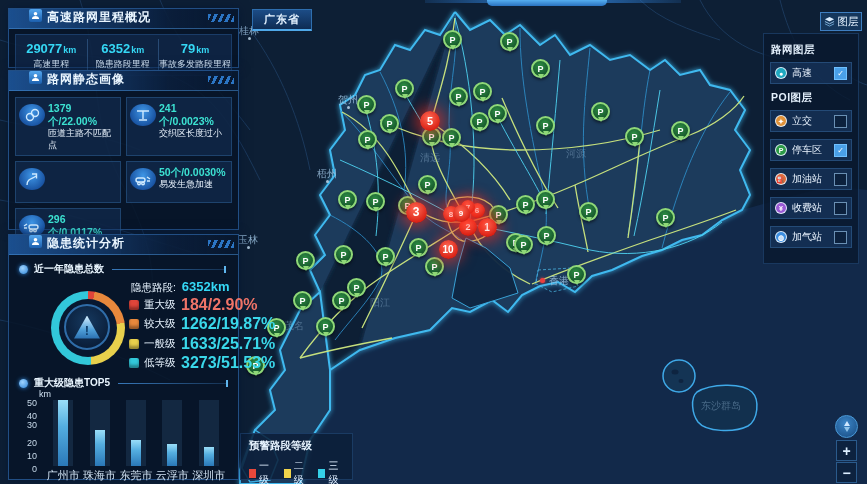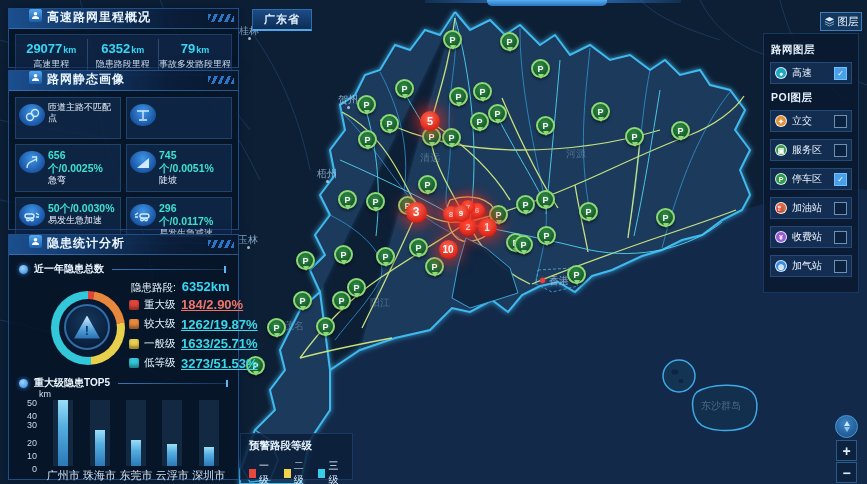--- a/index.html
+++ b/index.html
@@ -52,21 +52,21 @@
   .gauge-inner{position:absolute;left:13px;top:13px;width:46px;height:46px;border-radius:50%;
     background:radial-gradient(circle at 50% 38%,#16395f,#0a1e3a 75%);border:2px solid #2f6ca8;box-sizing:border-box;
     display:flex;align-items:center;justify-content:center;}
   .warn-tri{width:26px;height:23px;background:linear-gradient(180deg,#d6efff,#4f9fd8 60%,#2a6fb0);
     clip-path:polygon(50% 0,100% 100%,0 100%);display:flex;align-items:flex-end;justify-content:center;}
   .warn-tri span{color:#10406e;font-size:13px;font-weight:bold;line-height:1.2;}
   #level-legend{position:absolute;left:120px;top:60px;}
   .lv-row{display:flex;align-items:center;height:19.5px;}
   .lv-sq{width:10px;height:10px;border-radius:2px;margin-right:5px;box-shadow:inset 0 -3px 3px rgba(0,0,0,.35);}
   .lv-name{font-size:10.5px;color:#e8f4ff;width:37px;}
-  .lv-val{font-size:13px;font-weight:bold;text-decoration:underline;}
+  .lv-val{font-size:16px;font-weight:bold;}
 
   
   #bar-chart{position:absolute;left:10px;top:158px;width:210px;height:82px;}
   .bc-unit{position:absolute;left:20px;top:-4px;font-size:9px;color:#cfe0f0;}
   .bc-plot{position:absolute;left:26px;top:7px;right:2px;height:66px;}
   .bc-yticks{position:absolute;left:0;top:7px;width:22px;height:66px;}
   .bc-yt{position:absolute;right:4px;font-size:9px;color:#c8daea;transform:translateY(4px);}
   .bc-cols{position:absolute;left:0;top:0;width:100%;height:100%;display:flex;justify-content:space-around;align-items:flex-end;}
   .bc-track{position:relative;width:20px;height:100%;background:rgba(80,130,180,.18);}
   .bc-bar{position:absolute;bottom:0;left:5px;width:10px;
@@ -415,51 +415,41 @@
     </div>
     <div id="profile-grid">
         <div class="pcard">
           <span class="icon-base">
             <svg width="18" height="18" viewBox="0 0 18 18" fill="none" stroke="#cfeaff" stroke-width="1.4">
               <circle cx="7" cy="11" r="3.5"></circle>
               <circle cx="12" cy="7" r="3.5"></circle>
             </svg>
           </span>
           <span class="ptxt">
+            <div class="pval">1379个/22.00%</div>
             <div class="plab">匝道主路不匹配点</div>
           </span>
         </div>
         <div class="pcard">
           <span class="icon-base">
             <svg width="18" height="18" viewBox="0 0 18 18" fill="none" stroke="#cfeaff" stroke-width="1.4">
               <path d="M3 5h12M9 5v8M5 14h8"></path>
             </svg>
+          </span>
+          <span class="ptxt">
+            <div class="pval">241个/0.0023%</div>
+            <div class="plab">交织区长度过小</div>
           </span>
         </div>
         <div class="pcard">
           <span class="icon-base">
             <svg width="18" height="18" viewBox="0 0 18 18" fill="none" stroke="#cfeaff" stroke-width="1.4">
               <path d="M4 15c0-7 6-6 9-9"></path>
               <path d="M9 4h4.5v4.5"></path>
             </svg>
-          </span>
-          <span class="ptxt">
-            <div class="pval">656个/0.0025%</div>
-            <div class="plab">急弯</div>
-          </span>
-        </div>
-        <div class="pcard">
-          <span class="icon-base">
-            <svg width="18" height="18" viewBox="0 0 18 18" fill="none" stroke="#cfeaff" stroke-width="1.4">
-              <path d="M3 15L15 5v10z" fill="#cfeaff" stroke="none"></path>
-            </svg>
-          </span>
-          <span class="ptxt">
-            <div class="pval">745个/0.0051%</div>
-            <div class="plab">陡坡</div>
           </span>
         </div>
         <div class="pcard">
           <span class="icon-base">
             <svg width="18" height="18" viewBox="0 0 18 18" fill="none" stroke="#cfeaff" stroke-width="1.4">
               <rect x="2" y="8" width="9" height="4" rx="2"></rect>
               <circle cx="5" cy="13.5" r="1.3"></circle>
               <circle cx="9" cy="13.5" r="1.3"></circle>
               <path d="M13 7l3 2M13 11l3 0"></path>
             </svg>
@@ -604,27 +594,20 @@
     <div class="lg-title">POI图层</div>
     <div id="poi-layers">
         <div class="layer-row">
           <span class="pin" style="background:#e0923a">
             <span>✦</span>
           </span>
           <span class="layer-lab">立交</span>
           <span class="cbox"></span>
         </div>
         <div class="layer-row">
-          <span class="pin" style="background:#3f9e4f">
-            <span>▣</span>
-          </span>
-          <span class="layer-lab">服务区</span>
-          <span class="cbox"></span>
-        </div>
-        <div class="layer-row">
           <span class="pin" style="background:#2d9a48">
             <span>P</span>
           </span>
           <span class="layer-lab">停车区</span>
           <span class="cbox on">✓</span>
         </div>
         <div class="layer-row">
           <span class="pin" style="background:#e06a38">
             <span>⛽</span>
           </span>

